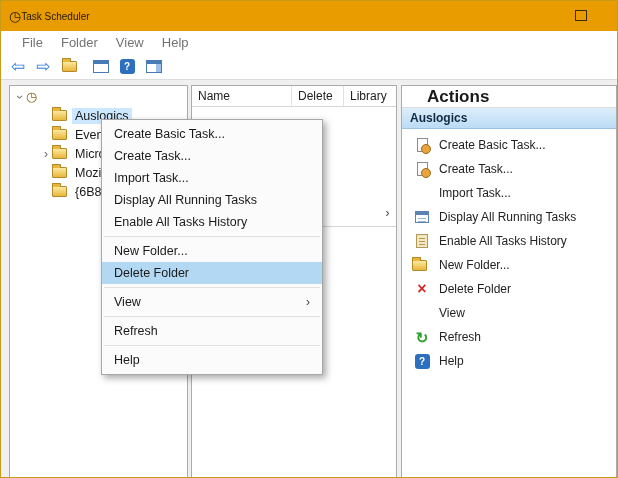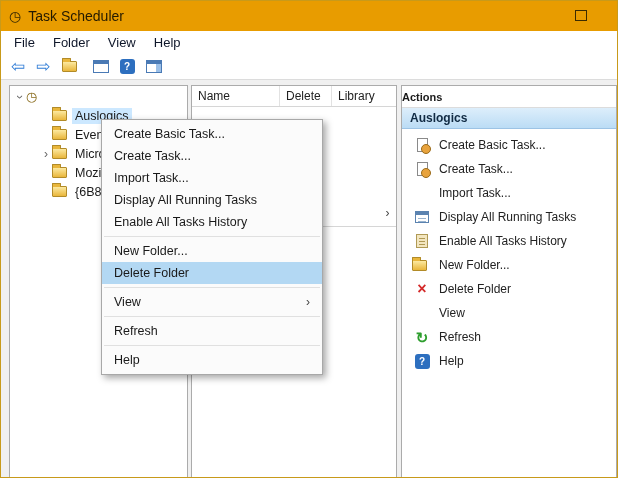--- a/index.html
+++ b/index.html
@@ -3,25 +3,25 @@
 <meta charset="utf-8">
 <style>
   *{margin:0;padding:0;box-sizing:border-box}
   html,body{background:#ffffff}
   body{font-family:"Liberation Sans",sans-serif;}
   .win{position:relative;width:618px;height:478px;background:#f0f0f0;overflow:hidden;border:1px solid #c89a1a}
 
   
   .titlebar{position:absolute;left:0;top:0;width:100%;height:30px;background:#e89c00;display:flex;align-items:center;padding:0 8px}
   .app-icon{font-size:14px;color:#3a2a00;line-height:1}
-  .title{font-size:14px;color:#241a00;margin-left:7px}
+  .title{font-size:10px;color:#241a00;}
   .btn-max{position:absolute;right:30px;top:9px;width:12px;height:11px;border:1px solid #3c2c00;background:transparent}
 
   
-  .menubar{position:absolute;left:0;top:30px;width:100%;height:22px;background:#fff;display:flex;align-items:center;font-size:13px;color:#0f172a;padding-left:4px}
+  .menubar{position:absolute;left:0;top:30px;width:100%;height:22px;background:#fff;display:flex;align-items:center;font-size:13px;color:#737373;padding-left:12px}
   .menubar .mitem{padding:2px 9px;cursor:default}
 
   
   .toolbar{position:absolute;left:0;top:52px;width:100%;height:27px;background:#fff;border-bottom:1px solid #dcdcdc;display:flex;align-items:center;gap:11px;padding:0 10px}
   .tbi{display:inline-flex;align-items:center;justify-content:center}
   .arrow{font-size:17px;color:#2f7cd6;line-height:1}
   .i-win{width:16px;height:13px;border:1px solid #4a7ab5;background:#fff;position:relative}
   .i-win::before{content:"";position:absolute;left:0;top:0;right:0;height:3px;background:#4a7ab5}
   .i-win.pane::after{content:"";position:absolute;right:0;top:3px;bottom:0;width:5px;background:#9cc0e8}
   .i-help{width:15px;height:15px;border-radius:3px;background:#2d6fbf;color:#fff;font-weight:bold;font-size:10px;display:flex;align-items:center;justify-content:center}
@@ -42,27 +42,27 @@
   .ind1{padding-left:4px}
   .ind2{padding-left:16px}
   .ind3{padding-left:30px}
   .tlabel{padding:1px 3px}
   .tlabel.sel{background:#cce8ff}
 
   
   .mid{left:190px;width:206px}
   .cols{display:flex;height:21px;border-bottom:1px solid #d6d6d6;font-size:12px;color:#222;align-items:stretch}
   .col{padding-left:6px;border-right:1px solid #e2e2e2;display:flex;align-items:center}
-  .col.c0{width:88px}.col.c1{width:52px}.col.c2{flex:1;border-right:none}
+  .col.c0{width:100px}.col.c1{width:52px}.col.c2{flex:1;border-right:none}
   .mid-divider{position:absolute;left:0;right:0;top:140px;height:1px;background:#d6d6d6}
   .scrollbtn{position:absolute;right:2px;top:118px;width:13px;height:17px;display:flex;align-items:center;justify-content:center;font-size:12px;color:#444;background:#fff}
 
   
   .right{left:400px;width:216px}
-  .actions-title{height:22px;display:flex;align-items:center;padding-left:0;font-size:11px;font-weight:bold;color:#1a1a1a;border-bottom:1px solid #dcdcdc}
+  .actions-title{height:22px;display:flex;align-items:center;padding-left:25px;font-size:17px;font-weight:bold;color:#1a1a1a;border-bottom:1px solid #dcdcdc}
   .group{height:21px;background:linear-gradient(#ddeefb,#bbdcf5);border-bottom:1px solid #9cc3e5;display:flex;align-items:center;padding-left:8px;font-size:12px;font-weight:bold;color:#102a43}
   .arows{padding-top:4px}
   .arow{height:24px;display:flex;align-items:center;padding-left:12px;font-size:12px;color:#222;gap:9px;cursor:default}
   .aicon{width:16px;height:16px;flex:0 0 auto;display:flex;align-items:center;justify-content:center}
   .i-task{width:11px;height:14px;background:#fff;border:1px solid #8a8a8a;position:relative}
   .i-task::after{content:"";position:absolute;right:-4px;bottom:-3px;width:8px;height:8px;border-radius:50%;background:#e8a33d;border:1px solid #9a6b1a}
   .i-run{width:14px;height:12px;border:1px solid #5b83b0;background:#fff;position:relative}
   .i-run::before{content:"";position:absolute;left:0;top:0;right:0;height:3px;background:#5b83b0}
   .i-run::after{content:"";position:absolute;left:2px;top:6px;right:2px;height:1px;background:#9ab4cf;box-shadow:0 3px 0 #9ab4cf}
   .i-hist{width:12px;height:14px;background:#f3e6c0;border:1px solid #b09a55;position:relative}

